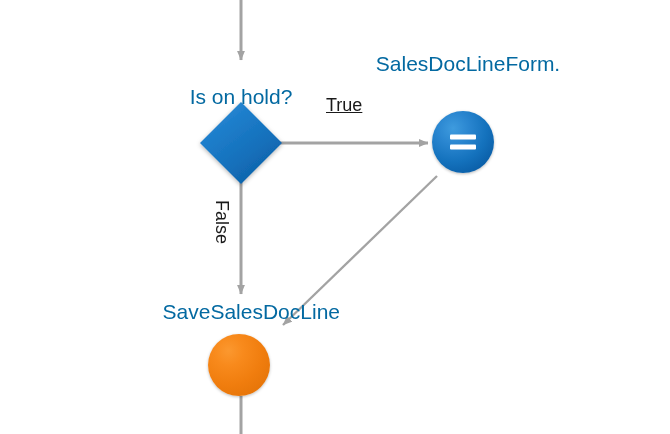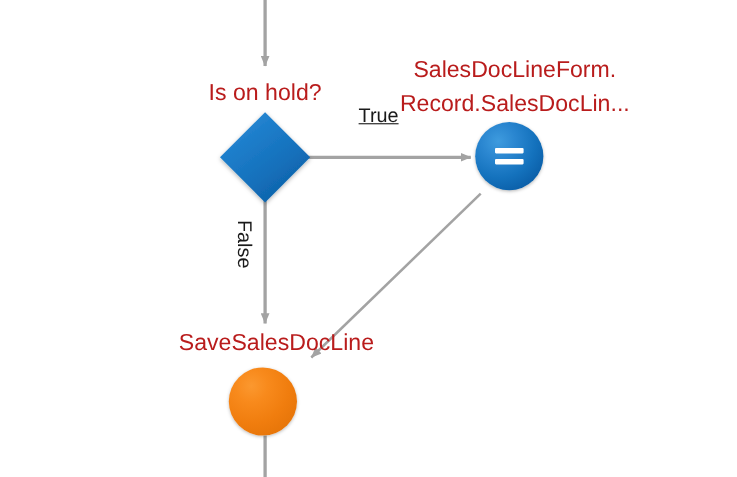--- a/index.html
+++ b/index.html
@@ -79,33 +79,33 @@
     background: #ffffff;
     border-radius: 1px;
   }
   .equals-icon i + i {
     margin-top: 5px;
   }
 
   
   .label {
     position: absolute;
-    color: #b91c1c;
+    color: #0369a1;
     font-size: 21px;
     line-height: 25px;
     white-space: nowrap;
     font-family: "Liberation Sans", sans-serif;
   }
   .label-center {
     text-align: center;
   }
 
   #label-decision {
     left: 141px;
-    top: 72px;
+    top: 84px;
     width: 200px;
     text-align: center;
   }
   #label-assign {
     left: 348px;
     top: 48px;
     width: 240px;
     text-align: center;
     line-height: 31px;
   }
@@ -178,21 +178,20 @@
         <i></i>
     </div>
   </div>
 
   <div class="node circle circle-orange"></div>
 
   <div class="label label-center" id="label-decision">Is on hold?</div>
 
   <div class="label label-center" id="label-assign">
     <div>SalesDocLineForm.</div>
-    <div>Record.SalesDocLin...</div>
   </div>
 
   <div class="label label-center" id="label-save">SaveSalesDocLine</div>
 
   <div class="edge-label" id="edge-label-true">True</div>
 
   <div class="edge-label" id="edge-label-false">False</div>
 
 </div>
 

